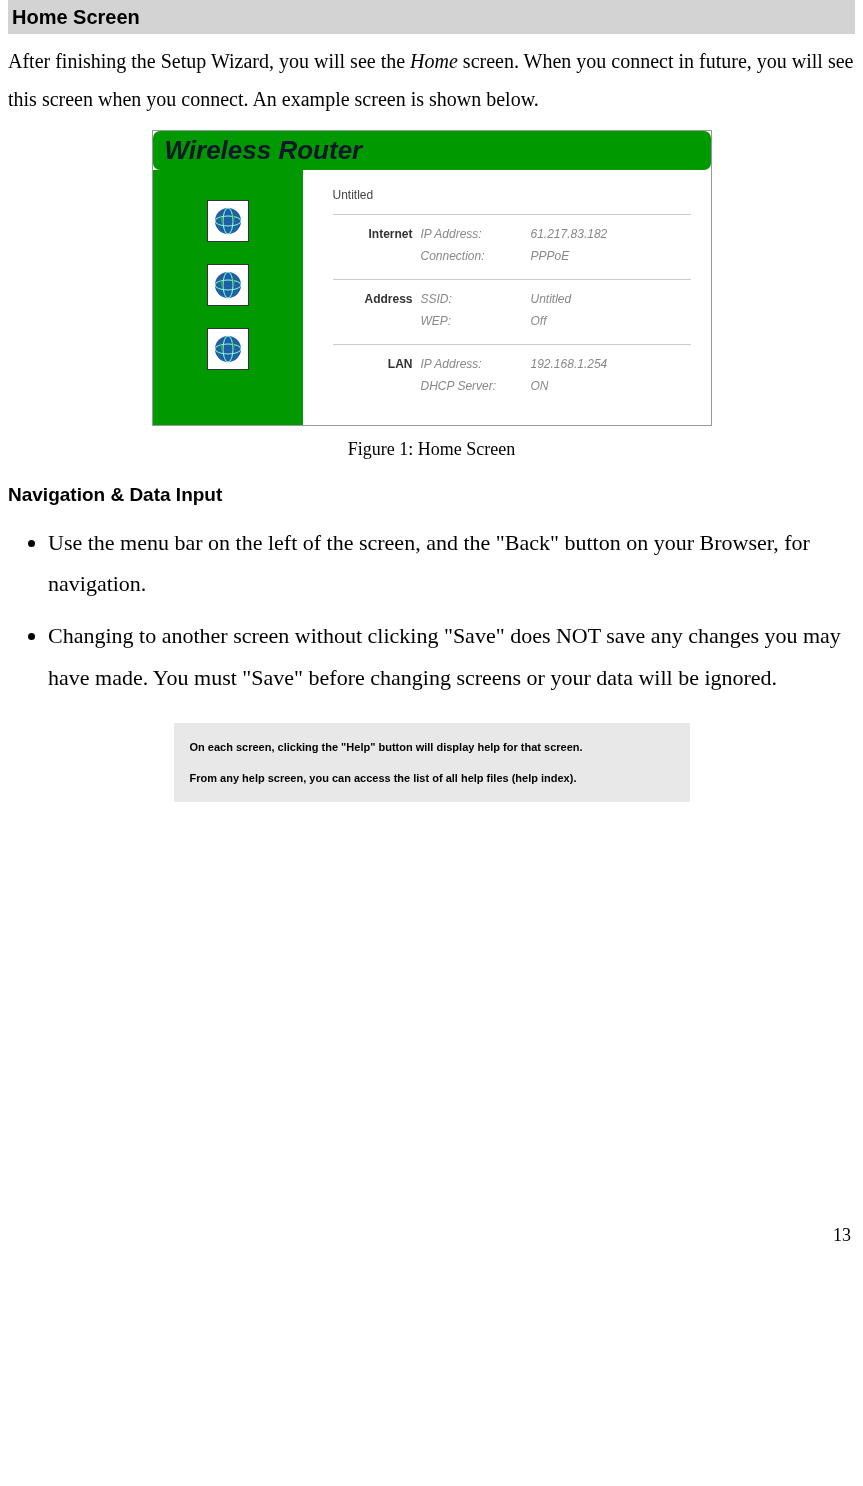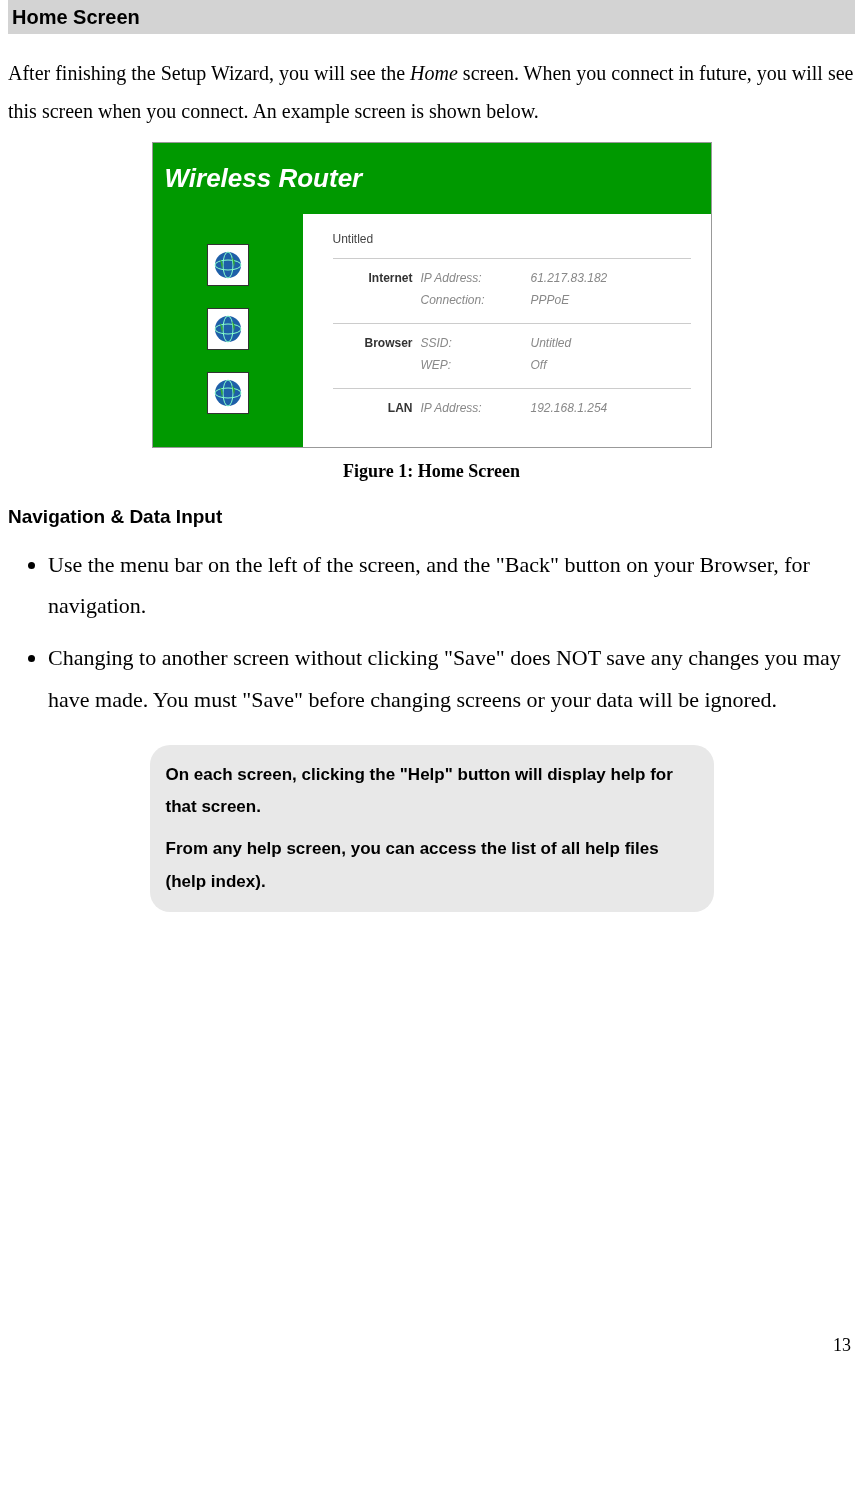--- a/index.html
+++ b/index.html
@@ -10,47 +10,48 @@
       width: 863px;
       color: #000;
       line-height: 1.5;
     }
     .section-header {
       background: #d3d3d3;
       font-family: Arial, sans-serif;
       font-weight: bold;
       font-size: 20px;
       padding: 2px 4px;
-      margin-bottom: 20px;
+      margin-bottom: 8px;
     }
     .body-text {
       font-size: 20px;
       line-height: 1.9;
       margin: 0 0 12px 0;
     }
     .italic { font-style: italic; }
     .figure-wrap {
       text-align: center;
       margin: 8px 0;
     }
     .router-panel {
       display: inline-block;
       width: 560px;
       border: 1px solid #999;
       background: #fff;
       text-align: left;
     }
     .router-title {
       background: #009900;
-      color: #ffffff;
+      color: #0f172a;
       font-family: 'Comic Sans MS', cursive, sans-serif;
       font-weight: bold;
       font-style: italic;
       font-size: 26px;
-      padding: 16px 12px;
+      padding: 0 12px;
+      border-radius: 7px;
     }
     .router-body {
       display: flex;
       align-items: stretch;
     }
     .router-sidebar {
       background: #009900;
       width: 150px;
       padding: 30px 0 30px 0;
       display: flex;
@@ -90,21 +91,21 @@
       text-align: right;
     }
     .router-fields { flex: 1; font-style: italic; }
     .router-field {
       display: flex;
       margin-bottom: 4px;
     }
     .router-field-key { width: 110px; color: #888; }
     .router-field-val { flex: 1; color: #888; }
     .figure-caption {
-      font-weight: bold;
+      font-weight: normal;
       font-size: 18px;
       margin-top: 10px;
     }
     .subsection {
       font-family: Arial, sans-serif;
       font-weight: bold;
       font-size: 19px;
       margin: 18px 0 12px 0;
     }
     ul.bullets {
@@ -131,27 +132,26 @@
     .note-icon svg { display: inline-block; }
     .note-label {
       font-family: Arial, sans-serif;
       font-weight: bold;
       font-size: 16px;
       text-shadow: 1px 1px 0 #aaa;
       margin-top: 2px;
     }
     .note-box {
       background: #e8e8e8;
-      width: 564px;
+      width: 516px;
       padding: 14px 16px;
       font-family: Arial, sans-serif;
       font-weight: bold;
-      font-size: 17px;
+      font-size: 11px;
       line-height: 1.9;
-      border-radius: 20px;
     }
     .note-box p { margin: 0 0 10px 0; }
     .note-box p:last-child { margin: 0; }
     .page-number {
       text-align: right;
       font-size: 18px;
       margin-top: 420px;
       padding-right: 4px;
     }
   </style>
@@ -208,39 +208,43 @@
               <div class="router-field-val">61.217.83.182</div>
             </div>
             <div class="router-field">
               <div class="router-field-key">Connection:</div>
               <div class="router-field-val">PPPoE</div>
             </div>
           </div>
         </div>
 
         <div class="router-row">
-          <div class="router-label">Browser</div>
+          <div class="router-label">Address</div>
           <div class="router-fields">
             <div class="router-field">
               <div class="router-field-key">SSID:</div>
               <div class="router-field-val">Untitled</div>
             </div>
             <div class="router-field">
               <div class="router-field-key">WEP:</div>
               <div class="router-field-val">Off</div>
             </div>
           </div>
         </div>
 
         <div class="router-row">
           <div class="router-label">LAN</div>
           <div class="router-fields">
             <div class="router-field">
               <div class="router-field-key">IP Address:</div>
               <div class="router-field-val">192.168.1.254</div>
+            </div>
+            <div class="router-field">
+              <div class="router-field-key">DHCP Server:</div>
+              <div class="router-field-val">ON</div>
             </div>
           </div>
         </div>
 
       </div>
     </div>
   </div>
   <div class="figure-caption">Figure 1: Home Screen</div>
 </div>
 

